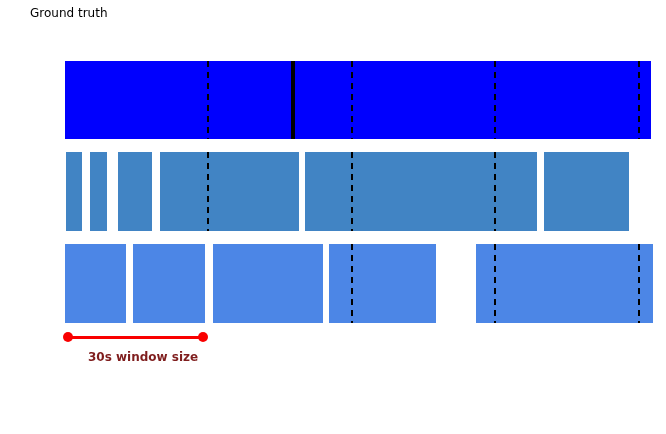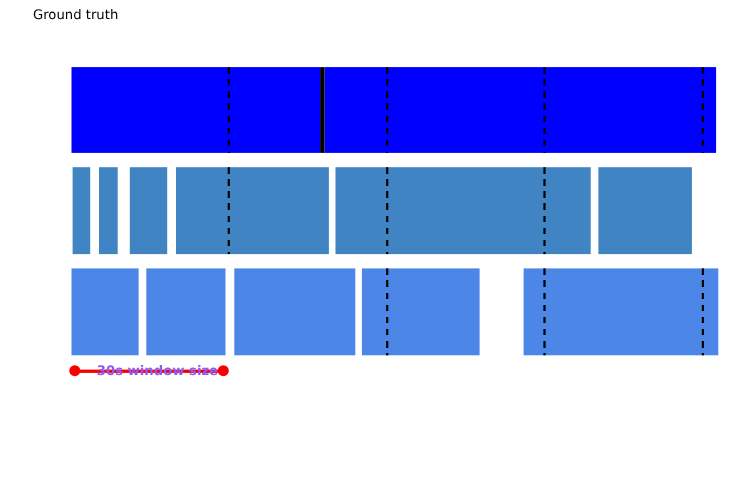--- a/index.html
+++ b/index.html
@@ -61,21 +61,21 @@
 </style>
 </head>
 <body>
 
 <div class="figure">
   <div class="figure-title">Ground truth</div>
 
   <div class="arrow-line" style="left: 68px; top: 336px; width: 135px; background: rgb(249, 0, 0);"></div>
   <div class="arrow-dot" style="left: 63px; top: 332px; background: rgb(249, 0, 0);"></div>
   <div class="arrow-dot" style="left: 198px; top: 332px; background: rgb(249, 0, 0);"></div>
-  <div class="window-size-label" style="left: 88px; top: 330px; color: #8b5cf6;">30s window size</div>
+  <div class="window-size-label" style="left: 88px; top: 350px; color: #7f1d1d;">30s window size</div>
 <div class="event-bar" style="left: 65px; top: 61px; width: 226px; height: 78px; background: rgb(0, 0, 254);"></div>
     <div class="event-bar" style="left: 295px; top: 61px; width: 356px; height: 78px; background: rgb(0, 0, 254);"></div>
     <div class="event-divider" style="left: 291px; top: 61px; width: 4px; height: 78px;"></div>
     <div class="window-dash" style="left: 207px; top: 61px; height: 78px;"></div>
     <div class="window-dash" style="left: 351px; top: 61px; height: 78px;"></div>
     <div class="window-dash" style="left: 494px; top: 61px; height: 78px;"></div>
     <div class="window-dash" style="left: 638px; top: 61px; height: 78px;"></div>
     <div class="event-bar" style="left: 66px; top: 152px; width: 16px; height: 79px; background: rgb(65, 132, 196);"></div>
     <div class="event-bar" style="left: 90px; top: 152px; width: 17px; height: 79px; background: rgb(65, 132, 196);"></div>
     <div class="event-bar" style="left: 118px; top: 152px; width: 34px; height: 79px; background: rgb(65, 132, 196);"></div>

